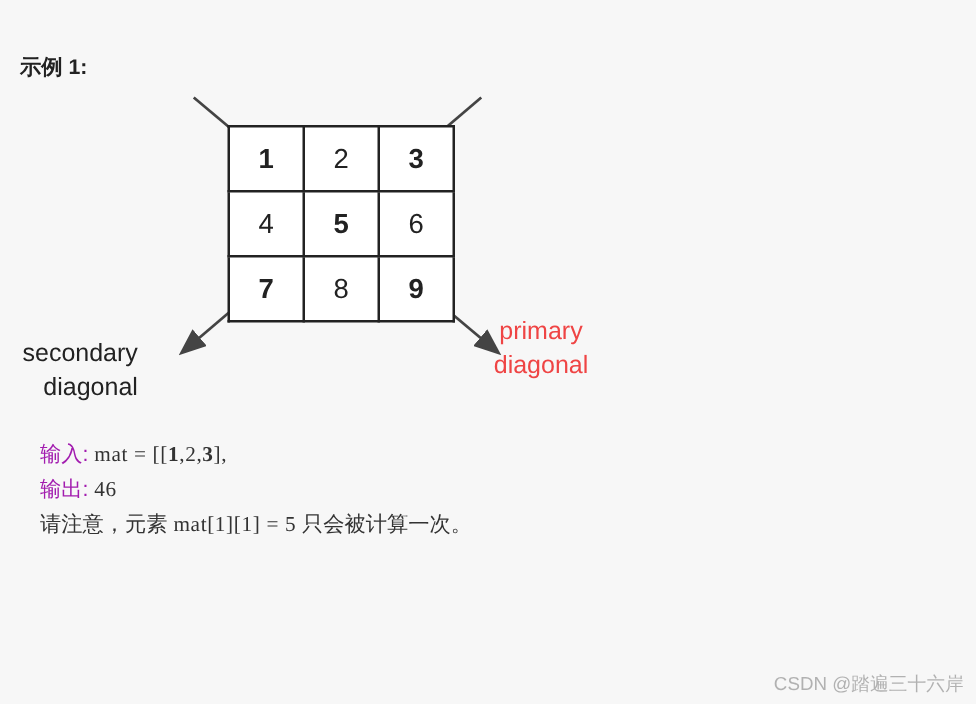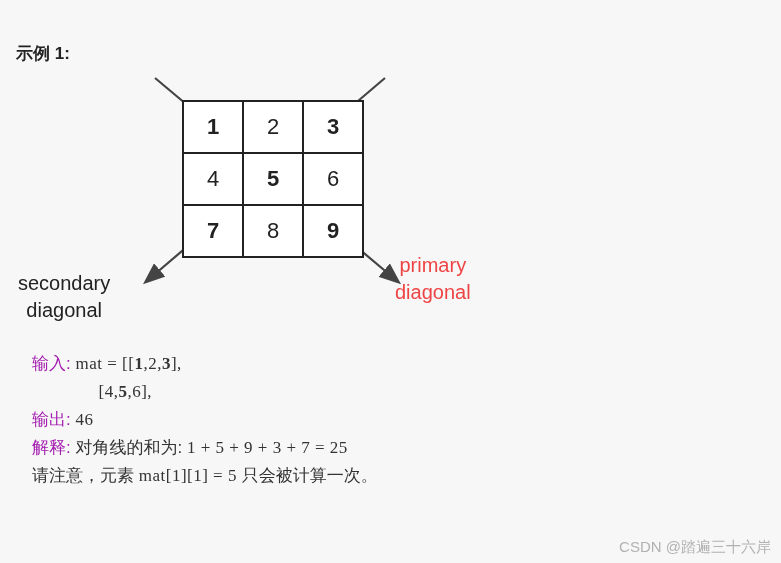--- a/index.html
+++ b/index.html
@@ -45,21 +45,21 @@
   }
   .grid td.bold {
     font-weight: 700;
   }
   .label-secondary {
     position: absolute;
     left: 18px;
     top: 210px;
     font-size: 20px;
     color: #222;
-    text-align: center;
+    text-align: right;
     line-height: 1.35;
   }
   .label-primary {
     position: absolute;
     left: 395px;
     top: 192px;
     font-size: 20px;
     color: #ef4444;
     text-align: center;
     line-height: 1.35;
@@ -148,27 +148,22 @@
   </div>
 </div>
 
 <div class="answer-block">
   <div>
     <span class="lbl">输入:</span>
     <span class="mono">
       <span>mat = [[</span><b>1</b>,2,<b>3</b><span>],</span>
     </span>
   </div>
-  <div class="mono" style="white-space:pre;"><span>              [</span>4,<b>5</b>,6<span>],</span></div>
   <div>
     <span class="lbl">输出:</span>
     <span class="mono">46</span>
-  </div>
-  <div>
-    <span class="lbl">解释:</span>
-    <span>对角线的和为: </span><span class="mono">1 + 5 + 9 + 3 + 7 = 25</span>
   </div>
   <div>
     <span>请注意，元素 </span><span class="mono">mat[1][1] = 5</span><span> 只会被计算一次。</span>
   </div>
 </div>
 
 <div class="watermark">CSDN @踏遍三十六岸</div>
 
 </body></html>

